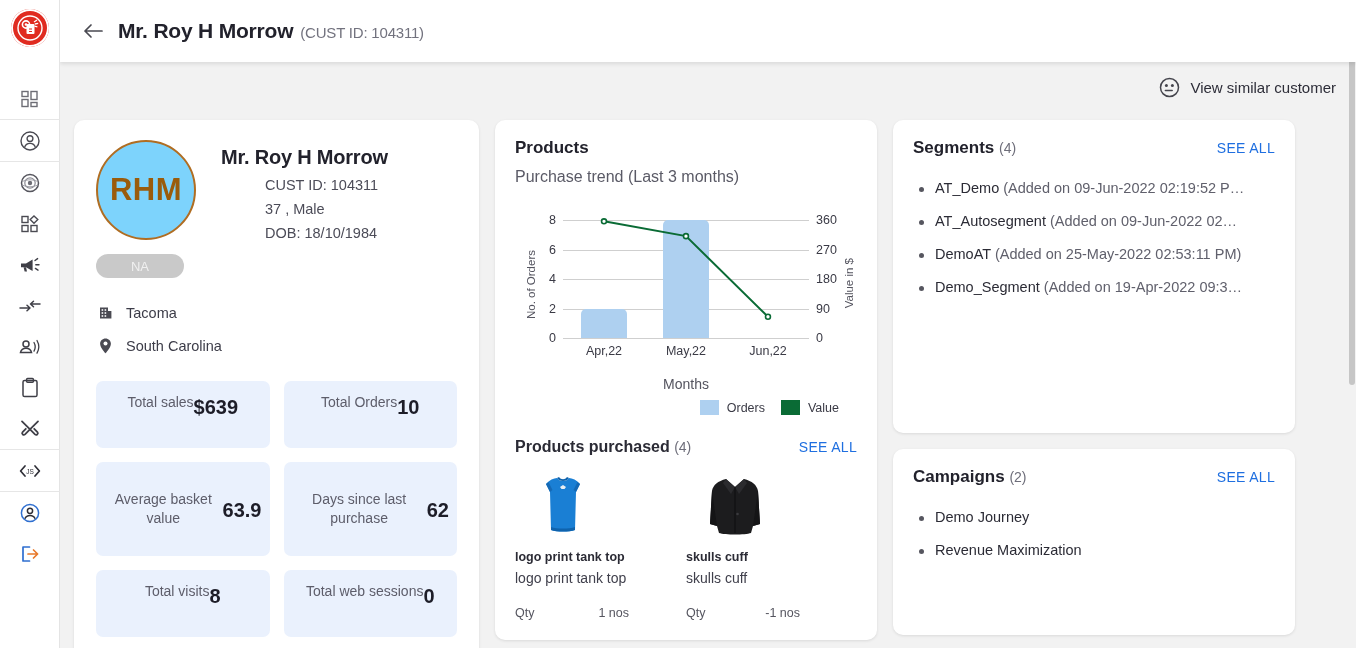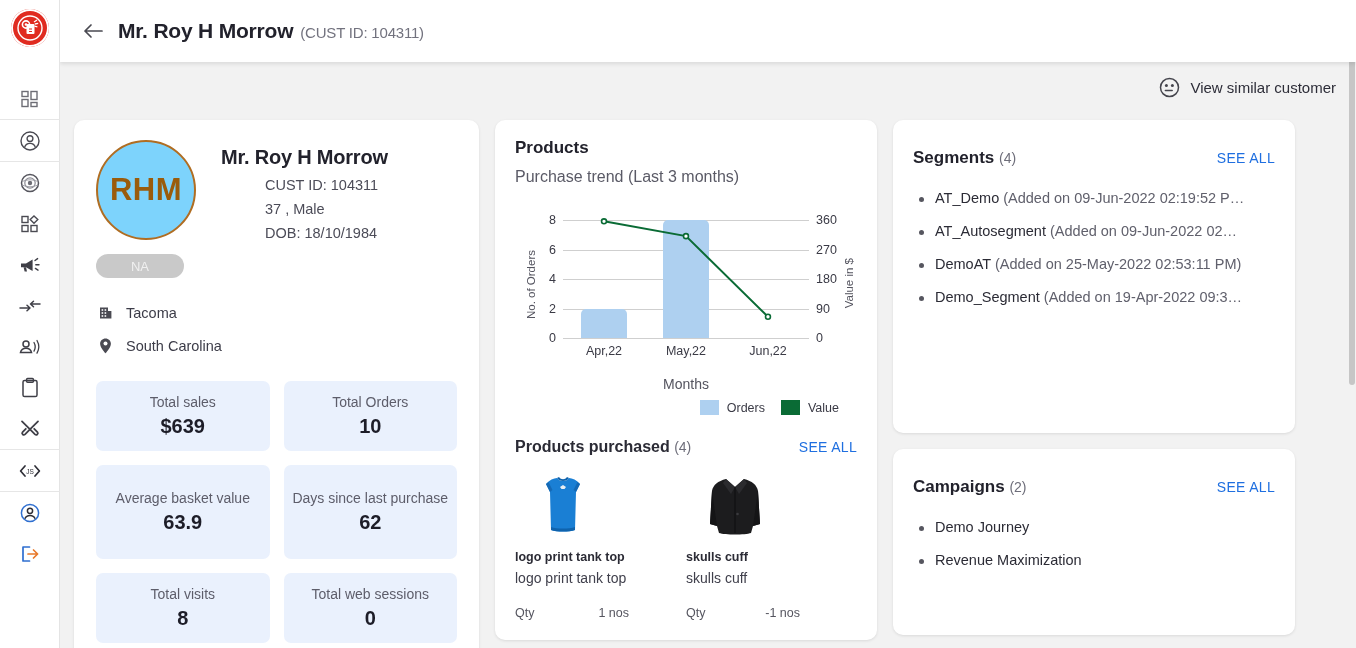--- a/index.html
+++ b/index.html
@@ -97,23 +97,23 @@
   .loc-row { display: flex; align-items: center; gap: 12px; font-size: 14.5px; color: #3c3c48; margin-top: 16px; }
   .loc-row .ic { width: 18px; display:flex; justify-content:center; }
   #loc-block { margin-top: 26px; }
   #stats-grid {
     display: grid; grid-template-columns: 1fr 1fr; gap: 14px; margin-top: 26px;
   }
   .stat {
     background: #eaf1fd; border-radius: 7px;
     padding: 12px 8px 13px 8px; text-align: center;
     min-height: 67px;
-    display: flex; flex-direction: column; justify-content: center;
-  }
-  .stat.tall { min-height: 94px; }
+    display: flex; flex-direction: row; justify-content: center;
+  }
+  .stat.tall { min-height: 94px; align-items: center; }
   .stat-label { font-size: 14px; color: #5d5d6a; line-height: 1.35; }
   .stat-value { font-size: 20px; font-weight: bold; color: #1d1d28; margin-top: 3px; }
   
   #products-card { width: 382px; padding: 18px 20px 10px 20px; min-height: 520px; }
   .card-h1 { font-size: 17px; font-weight: bold; color: #22222c; }
   .card-h2 { font-size: 16px; color: #5a5a66; margin-top: 10px; }
   #chart-area { position: relative; height: 200px; margin-top: 22px; }
   .axis-title {
     position: absolute; font-size: 11.5px; color: #54545f;
     writing-mode: vertical-rl; transform: rotate(180deg);
@@ -138,21 +138,21 @@
   #pp-title .cnt { font-weight: normal; color: #6e6e7a; font-size: 14px; }
   .see-all { font-size: 14px; color: #1f6fe0; cursor: pointer; letter-spacing: .3px; }
   #pp-grid { display: flex; gap: 0; margin-top: 14px; }
   .prod { width: 198px; }
   .prod-img { height: 66px; display: flex; align-items: flex-end; justify-content: flex-start; padding-left: 18px; }
   .prod-name { font-size: 12.5px; font-weight: bold; color: #2b2b35; margin-top: 14px; }
   .prod-desc { font-size: 14px; color: #40404c; margin-top: 6px; }
   .prod-qty { display: flex; justify-content: space-between; font-size: 12.5px; color: #55555f; margin-top: 20px; width: 114px; }
   
   #right-col { width: 402px; display: flex; flex-direction: column; gap: 16px; }
-  .panel { padding: 28px 20px 20px 20px; }
+  .panel { padding: 18px 20px 20px 20px; }
   .panel-head { display: flex; align-items: baseline; justify-content: space-between; }
   .panel-title { font-size: 17px; font-weight: bold; color: #22222c; }
   .panel-title .cnt { font-weight: normal; color: #6e6e7a; font-size: 14px; }
   ul.panel-list { list-style: none; margin-top: 22px; }
   ul.panel-list li {
     position: relative; padding-left: 22px; margin-bottom: 17px;
     font-size: 14.5px; color: #2b2b35; white-space: nowrap;
     overflow: hidden; text-overflow: ellipsis;
   }
   ul.panel-list li::before {

